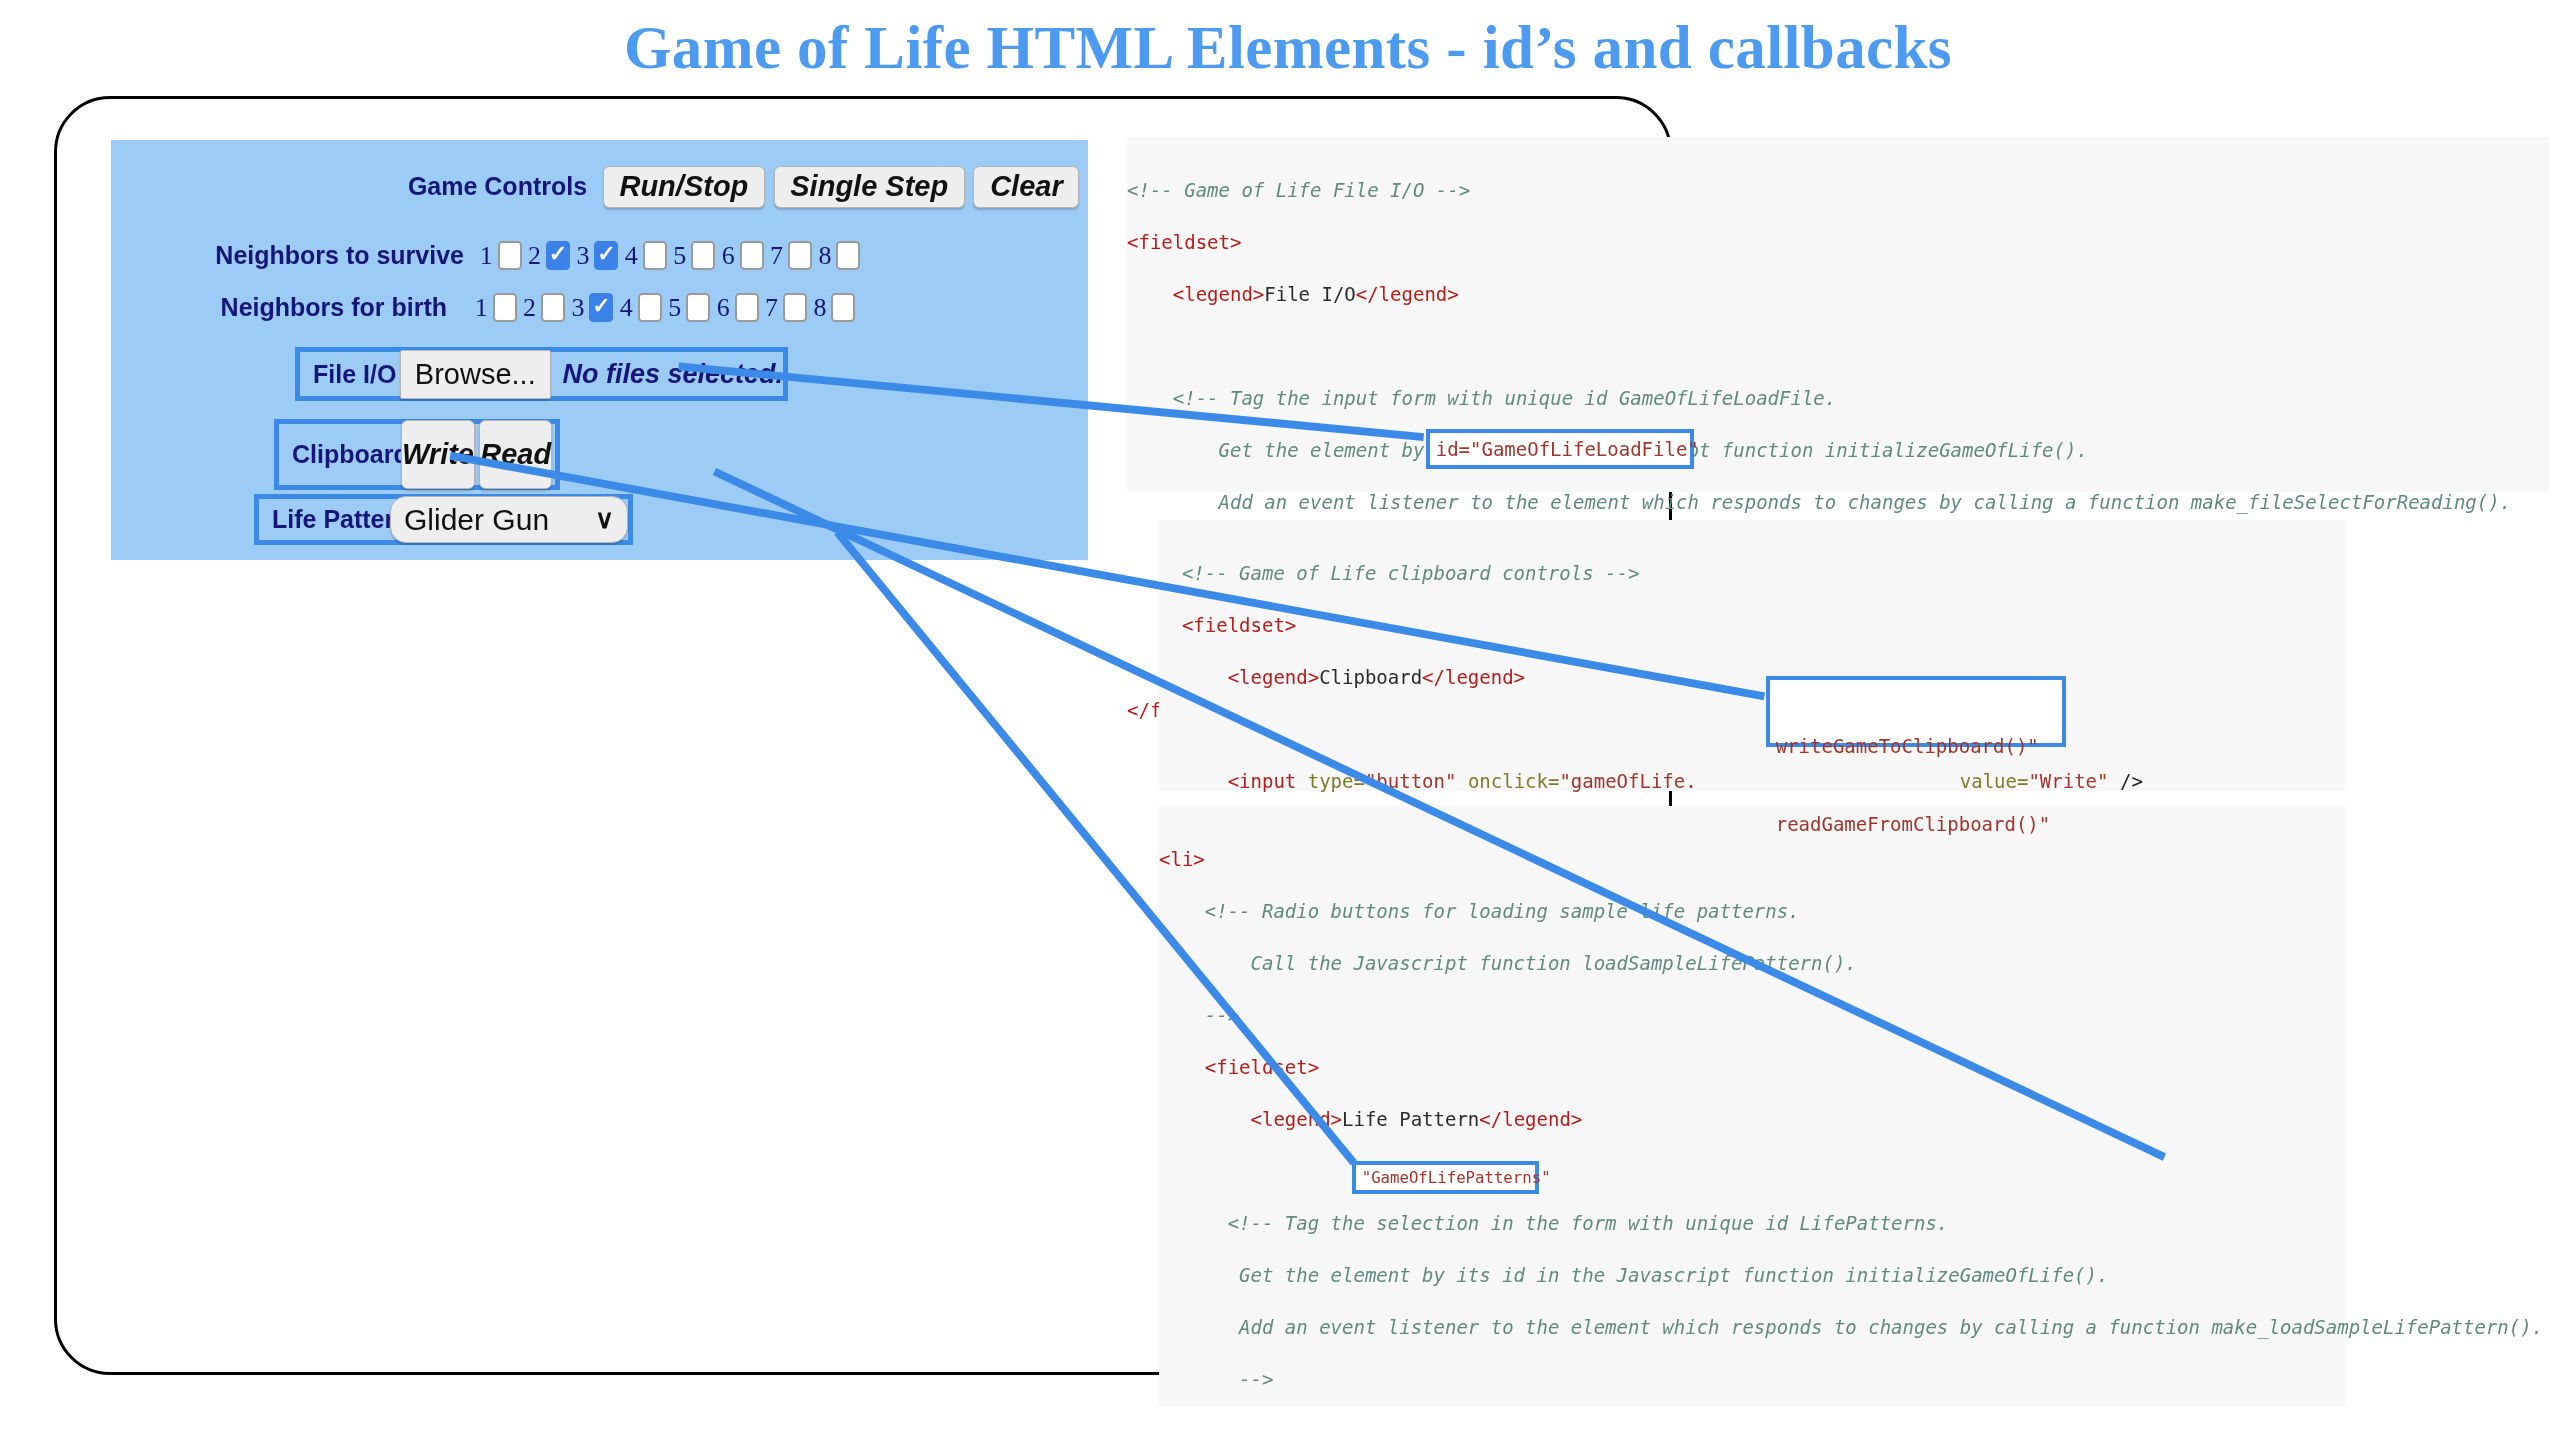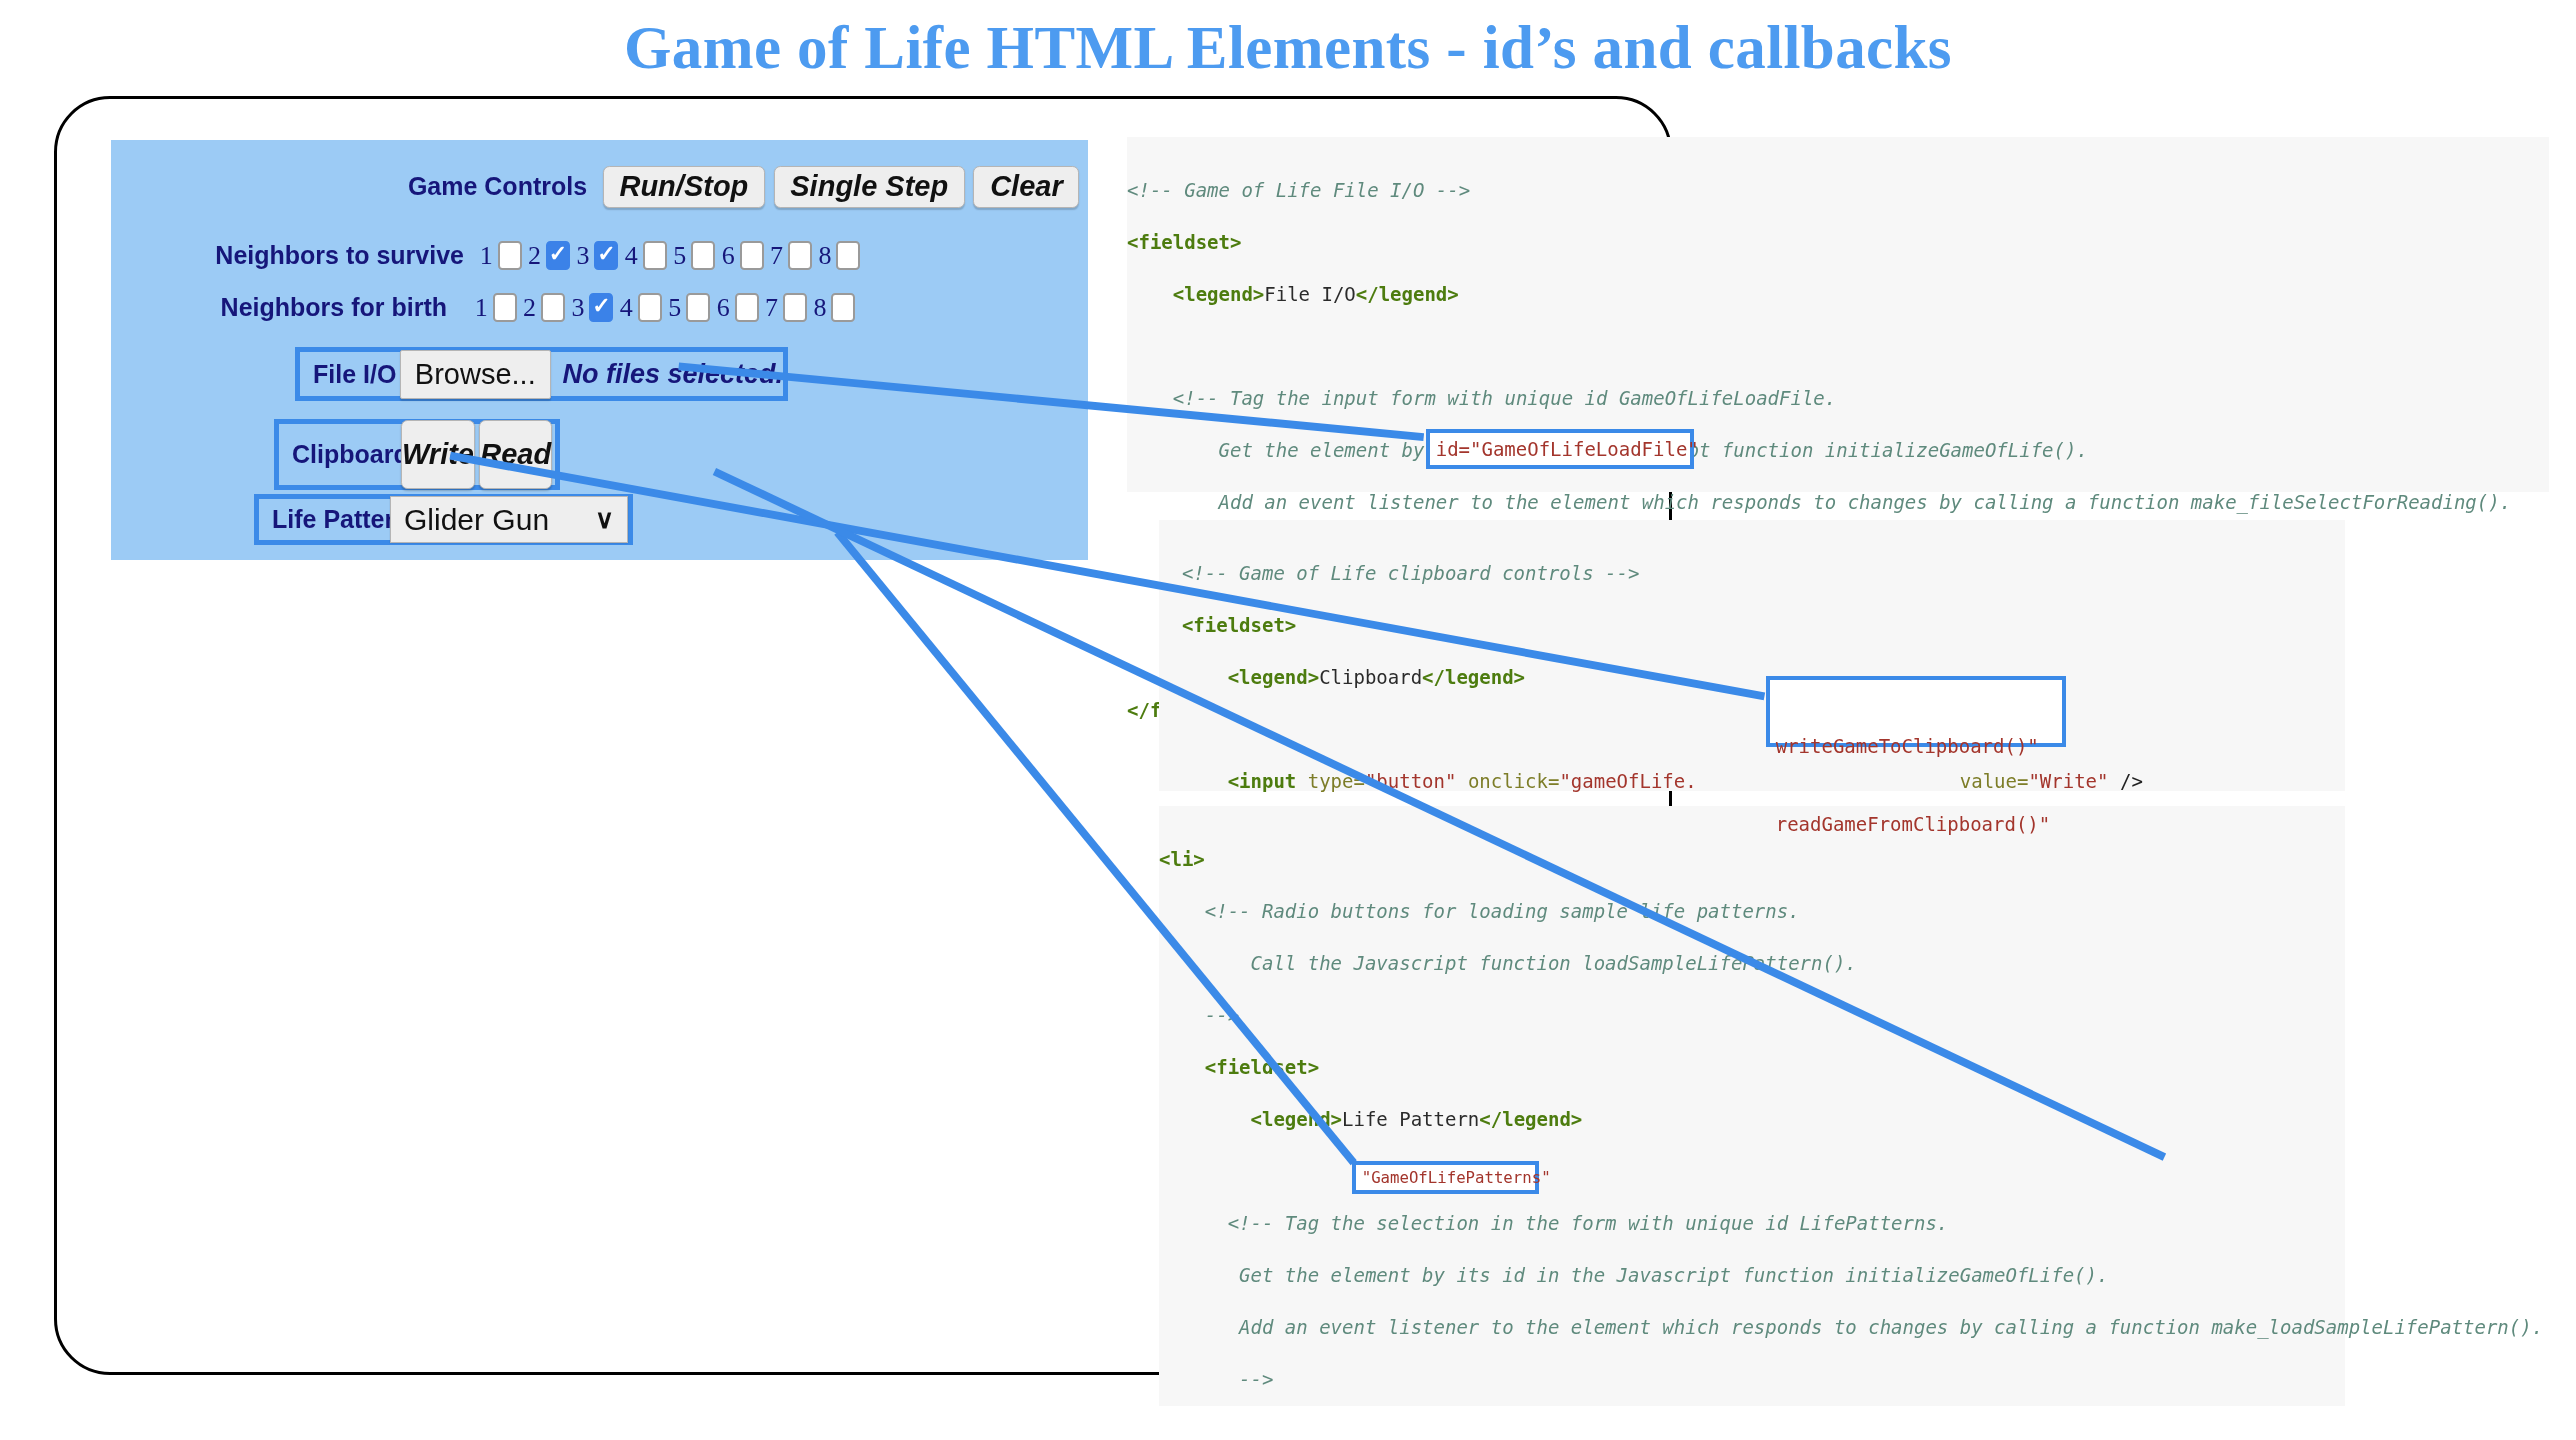--- a/index.html
+++ b/index.html
@@ -182,21 +182,21 @@
     color: #111111;
     width: 84px;
     height: 69px;
     display: inline-flex; align-items: center; justify-content: center;
     margin-right: 4.3px;
     box-sizing: border-box;
   }
   .select-box {
     background: #eeeeee;
     border: 1.4px solid #b5b5b5;
-    border-radius: 0;
+    border-radius: 16px;
     box-shadow: 0 1.4px 1.4px rgba(0,0,0,0.18);
     font-size: 30px;
     color: #111111;
     height: 47px;
     width: 357px;
     box-sizing: border-box;
     display: inline-flex; align-items: center;
     padding: 0 13px;
     justify-content: space-between;
     white-space: nowrap;
@@ -213,21 +213,21 @@
     color: #333333;
     white-space: pre;
     box-sizing: border-box;
     padding: 14.3px 0 14.3px 0;
   }
   #code-fileio    { left: 1127px; top: 137px; width: 1422px; height: 355px; }
   #code-clipboard { left: 1159px; top: 520px; width: 1186px; height: 271px; }
   #code-pattern   { left: 1159px; top: 806px; width: 1186px; height: 600px; }
 
   .cl { display: block; height: 26px; }
-  .tag     { color: #4d7c0f; font-weight: bold; }
+  .tag     { color: #b91c1c; font-weight: normal; }
   .attr    { color: #7d7d28; }
   .val     { color: #a3352c; }
   .punc    { color: #222222; }
   .comment { color: #5f8a7d; font-style: italic; }
   .txt     { color: #2b2b2b; }
 
   
   .code-hl {
     position: absolute;
     border: 4.3px solid #3b8ae8;

